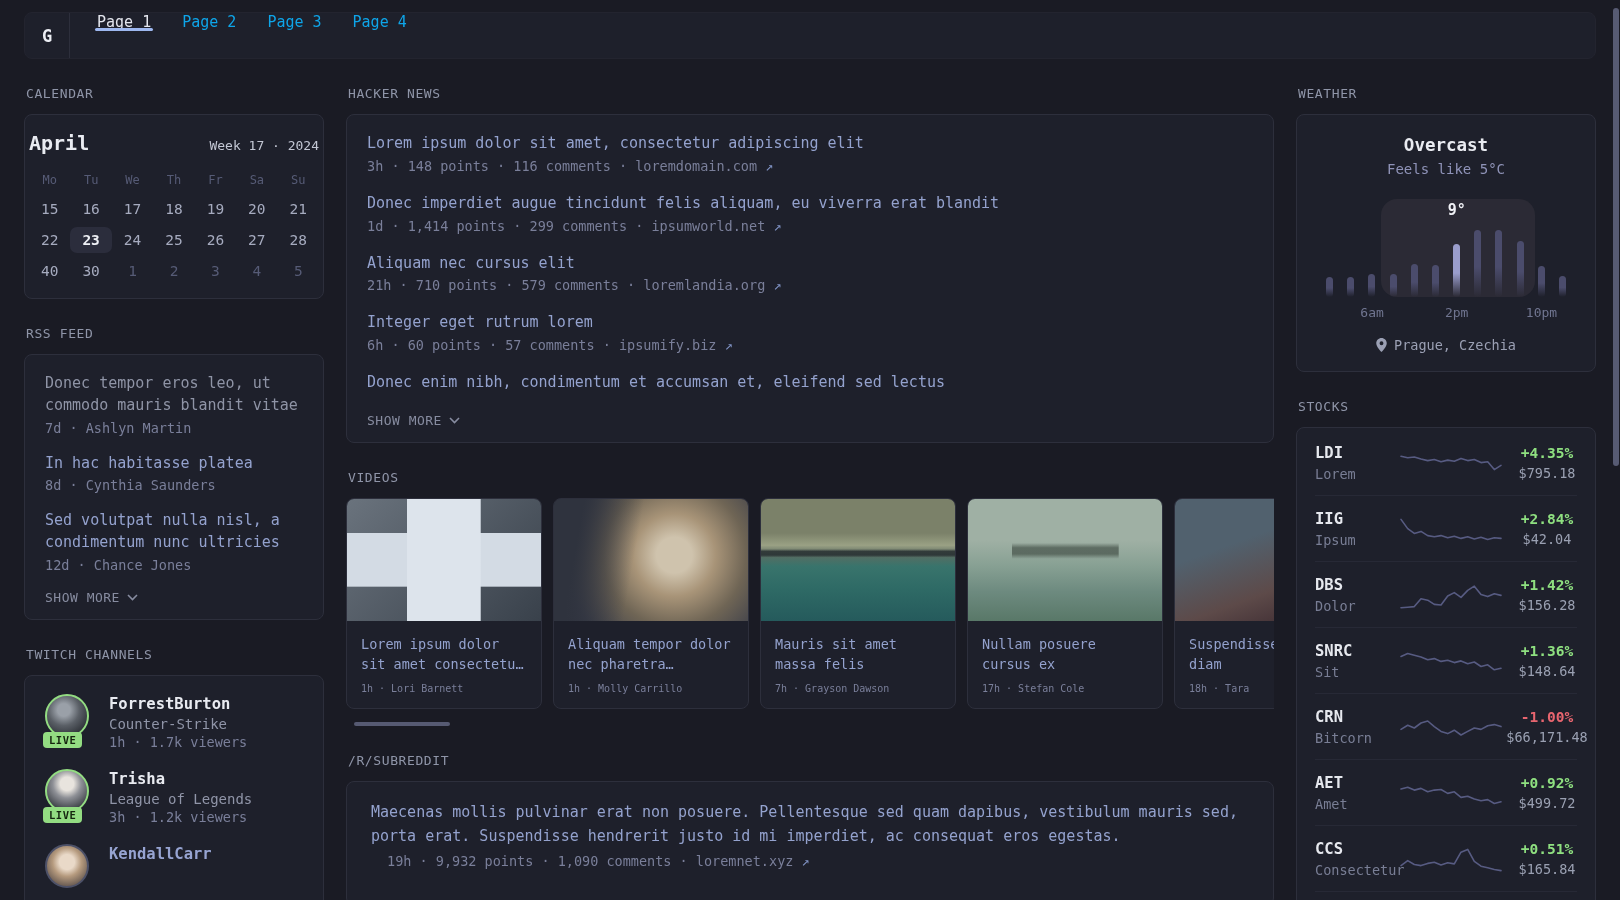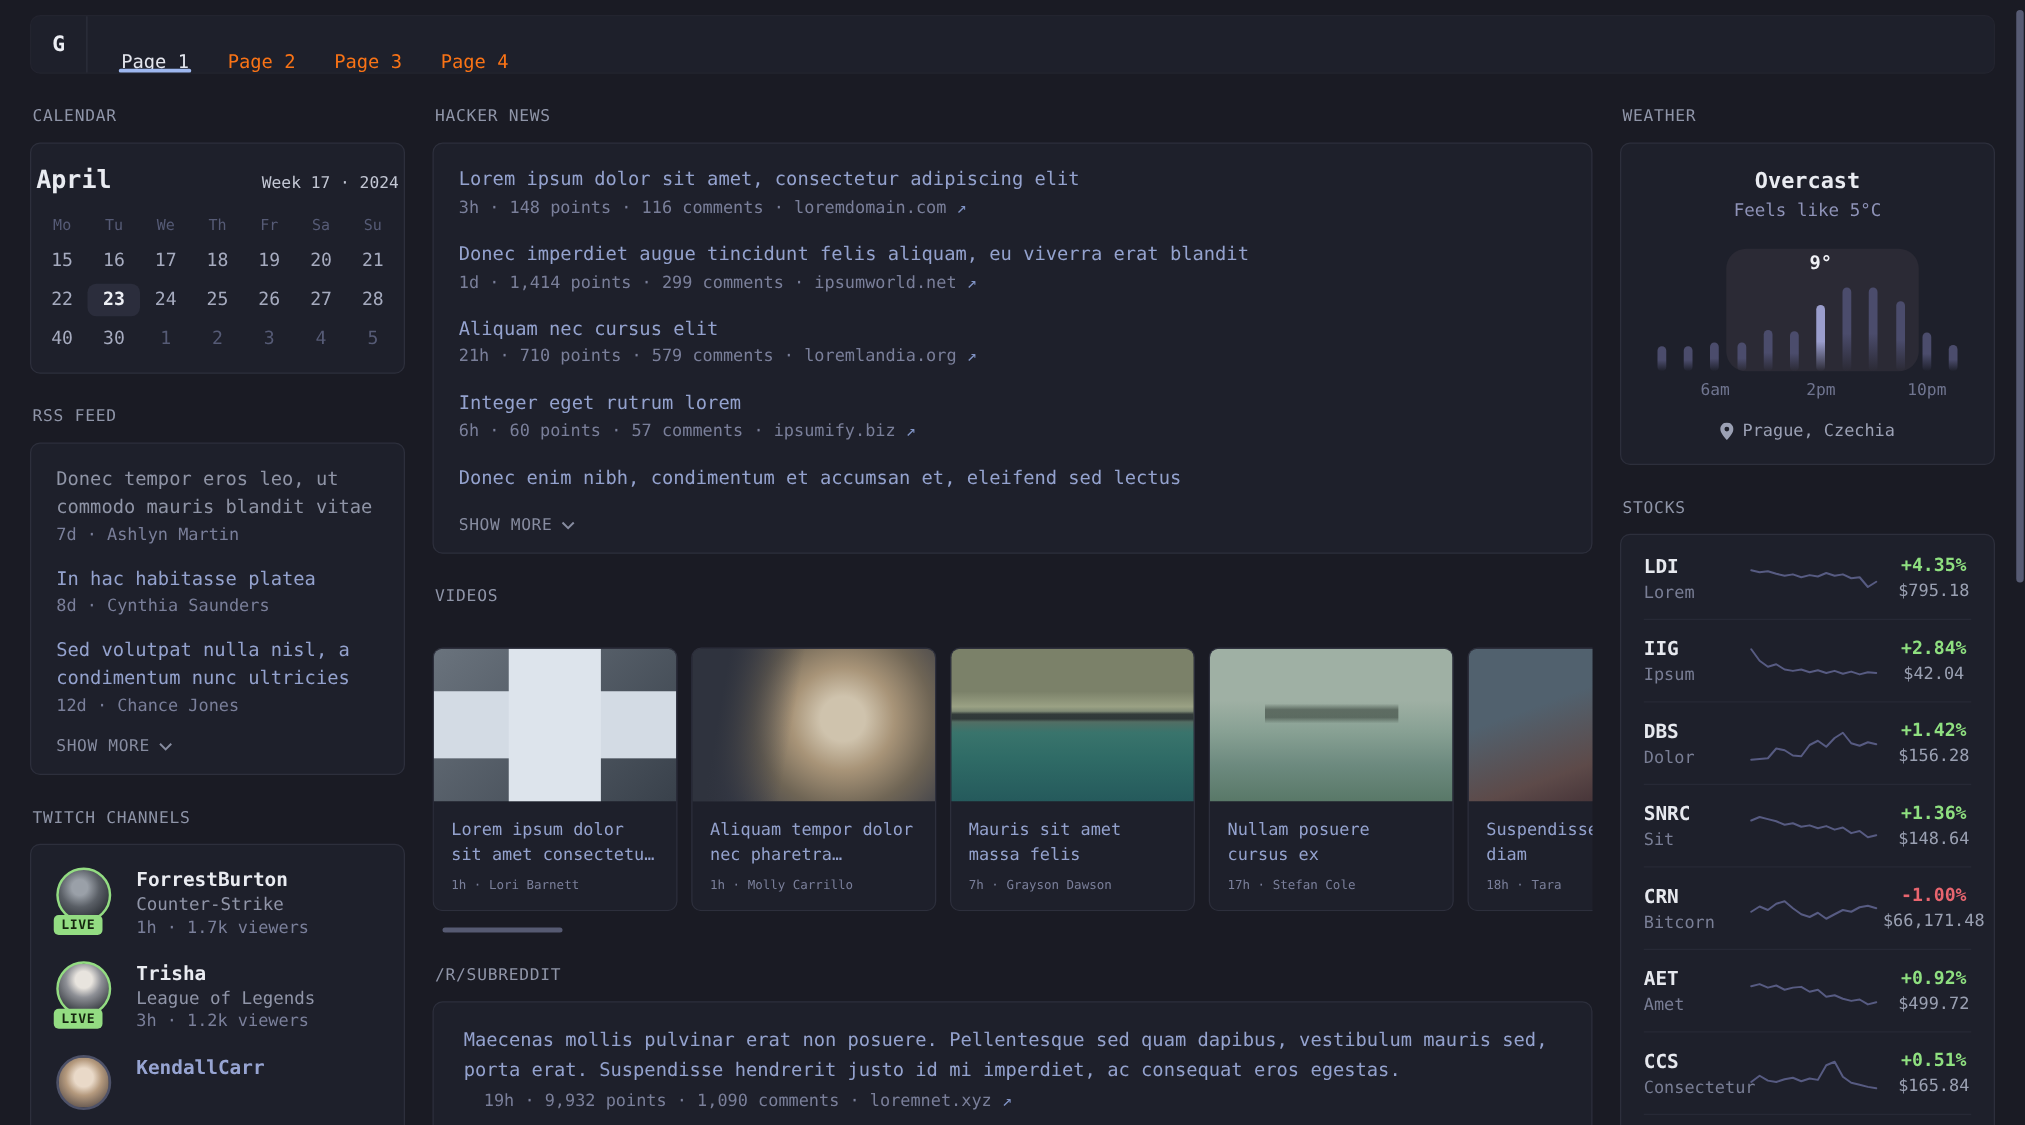--- a/index.html
+++ b/index.html
@@ -9,22 +9,22 @@
     --green:#8fe080; --red:#e8656f; --accent:#9db7ef;
     --spark:#575b82; --bar:#4b4c6c; --barhl:#9a9dcc;
   }
   *{margin:0;padding:0;box-sizing:border-box;}
   html,body{width:1620px;height:900px;overflow:hidden;}
   body{background:var(--bg);font-family:"DejaVu Sans Mono","Liberation Mono",monospace;color:var(--text);position:relative;}
 
   
   .header{margin:12px 24px 0;height:47px;background:var(--card);border:1px solid #23242f;border-radius:8px;display:flex;align-items:stretch;}
   .logo-box{width:45px;display:flex;align-items:center;justify-content:center;border-right:1px solid var(--border);font-size:17px;font-weight:bold;color:#eceef4;}
-  .tabs{display:flex;align-items:flex-end;padding-left:25px;gap:27px;}
-  .tab{position:relative;display:flex;align-items:center;font-size:15px;color:#f97316;cursor:pointer;padding:0 2px;}
+  .tabs{display:flex;align-items:flex-start;padding-left:25px;gap:27px;}
+  .tab{position:relative;display:flex;align-items:center;font-size:15px;color:#0ea5e9;cursor:pointer;padding:0 2px;}
   .tab.active{color:var(--text);}
   .tab.active::after{content:"";position:absolute;left:0;right:0;bottom:0;height:3px;border-radius:2px;background:var(--accent);}
 
   
   .grid{display:grid;grid-template-columns:300px minmax(0,1fr) 300px;column-gap:22px;padding:0 24px;align-items:start;}
   .section-title{font-size:13px;letter-spacing:.6px;color:var(--title);margin:27px 2px 13px;}
   .card{background:var(--card);border:1px solid var(--border);border-radius:8px;}
 
   
   .cal{padding:16px 4px 14px;}
@@ -58,21 +58,21 @@
   .av-trisha{background:radial-gradient(circle at 50% 32%,#e8e4de 0 20%,#8e9096 42%,#3c4046 78%);}
   .av-kendall{background:radial-gradient(circle at 50% 40%,#e9d9c8 0 24%,#b59a7e 46%,#6e5f55 76%,#3c3a40 100%);}
   .live-badge{position:absolute;left:-2px;bottom:-6px;background:#93dc82;color:#15250f;font-size:10.5px;font-weight:bold;padding:2px 6px;border-radius:4px;letter-spacing:.5px;}
   .tw-name{font-size:15.5px;font-weight:bold;color:#e9ebf1;line-height:1.3;}
   .tw-name.offline{color:#97a4d2;}
   .tw-game{font-size:14px;color:#9095a8;margin-top:2px;}
   .tw-meta{font-size:13.5px;color:var(--meta);margin-top:2px;}
 
   
   .videos-clip{overflow:hidden;width:100%;}
-  .videos-row{display:flex;gap:11px;width:1100px;margin-top:20px;}
+  .videos-row{display:flex;gap:11px;width:1100px;}
   .video-card{width:196px;flex:none;background:var(--card);border:1px solid var(--border);border-radius:8px;overflow:hidden;cursor:pointer;}
   .video-thumb{height:122px;}
   .thumb1{background:
     linear-gradient(#dde4ec,#dde4ec) center/38% 100% no-repeat,
     linear-gradient(#d3dbe4,#d3dbe4) center/100% 44% no-repeat,
     linear-gradient(135deg,#6a737d,#39414b);}
   .thumb2{background:
     linear-gradient(100deg,#2f333e 0 14%,rgba(47,51,62,0) 42%),
     radial-gradient(circle at 62% 46%,#cfc3ad 0 13%,#a89478 30%,#6f6555 52%,#3a3d49 80%,#2b2e39 100%);}
   .thumb3{background:

